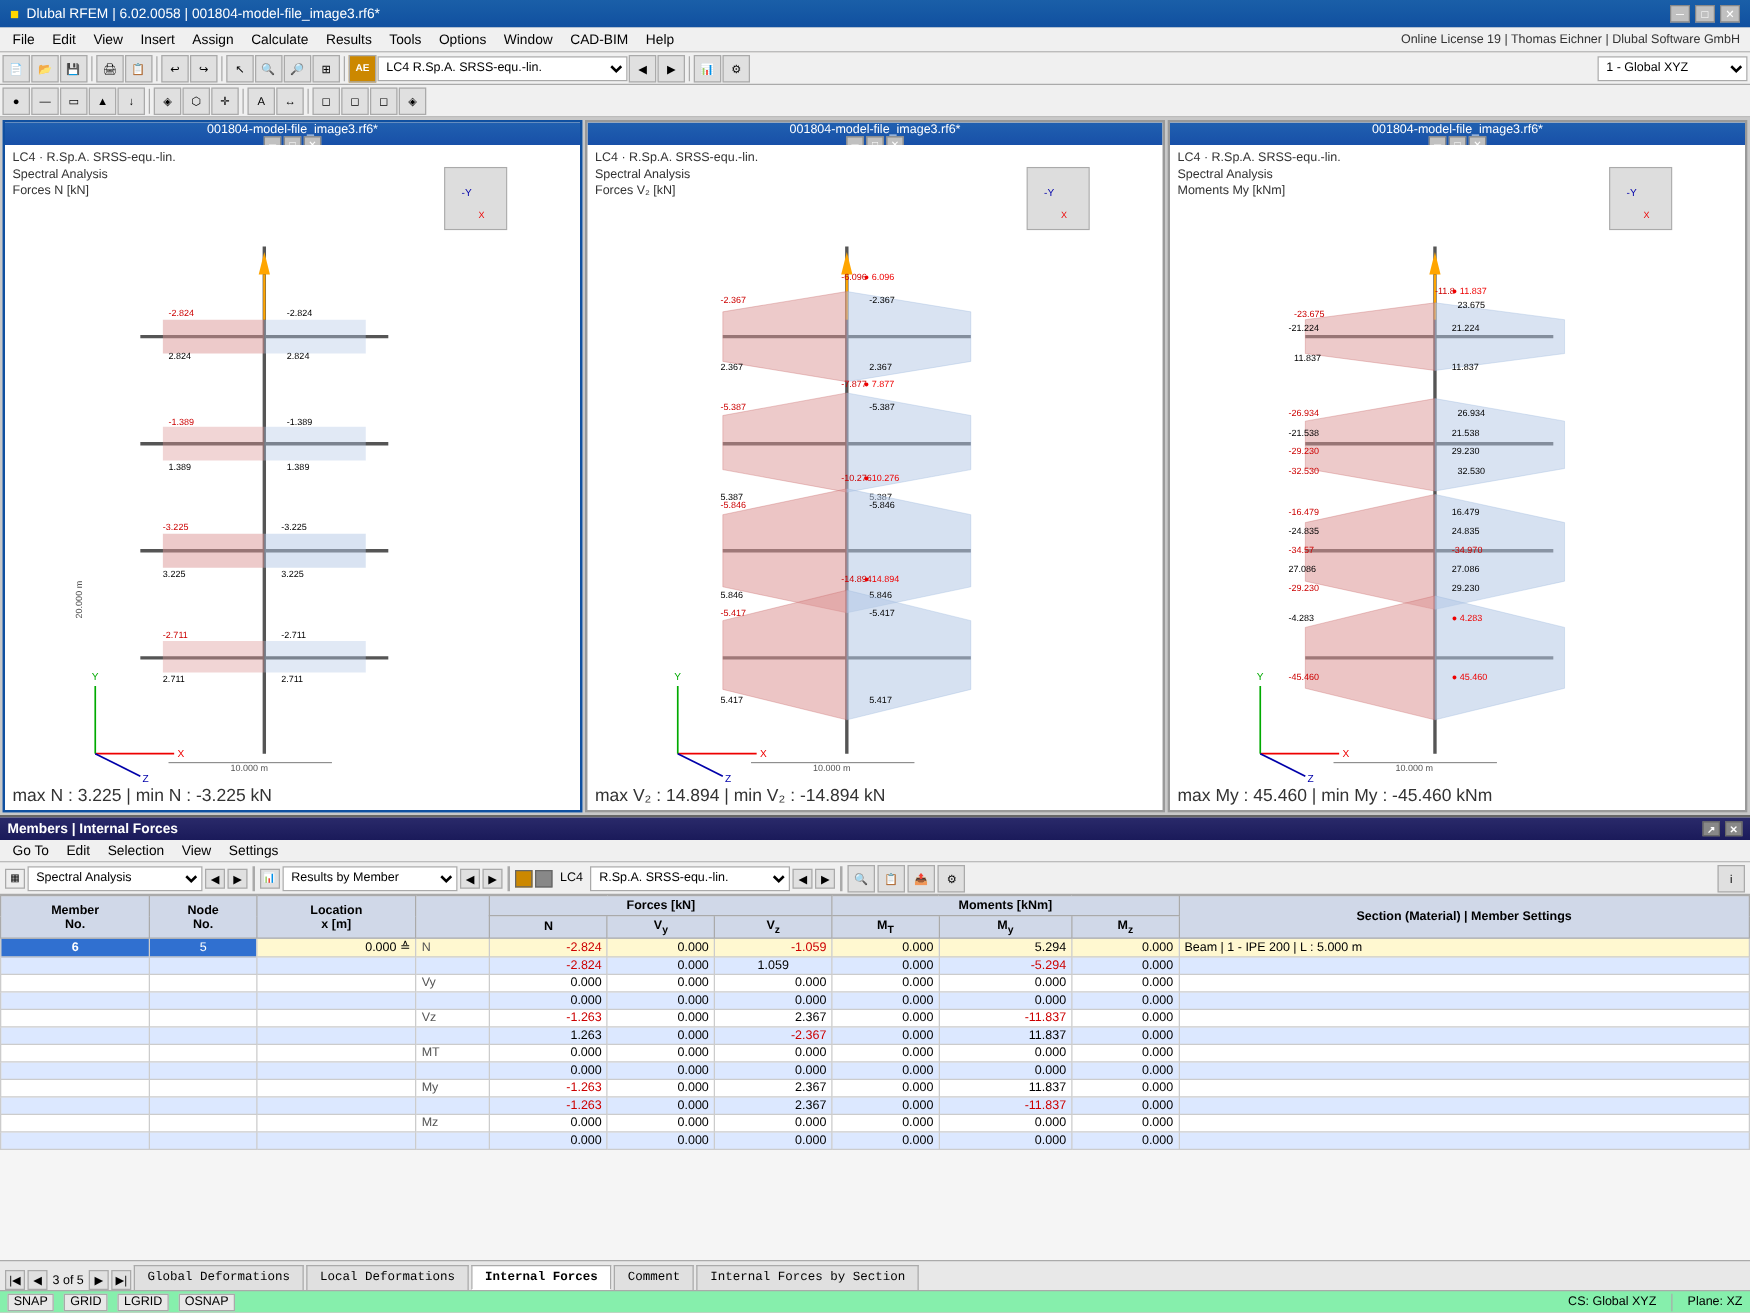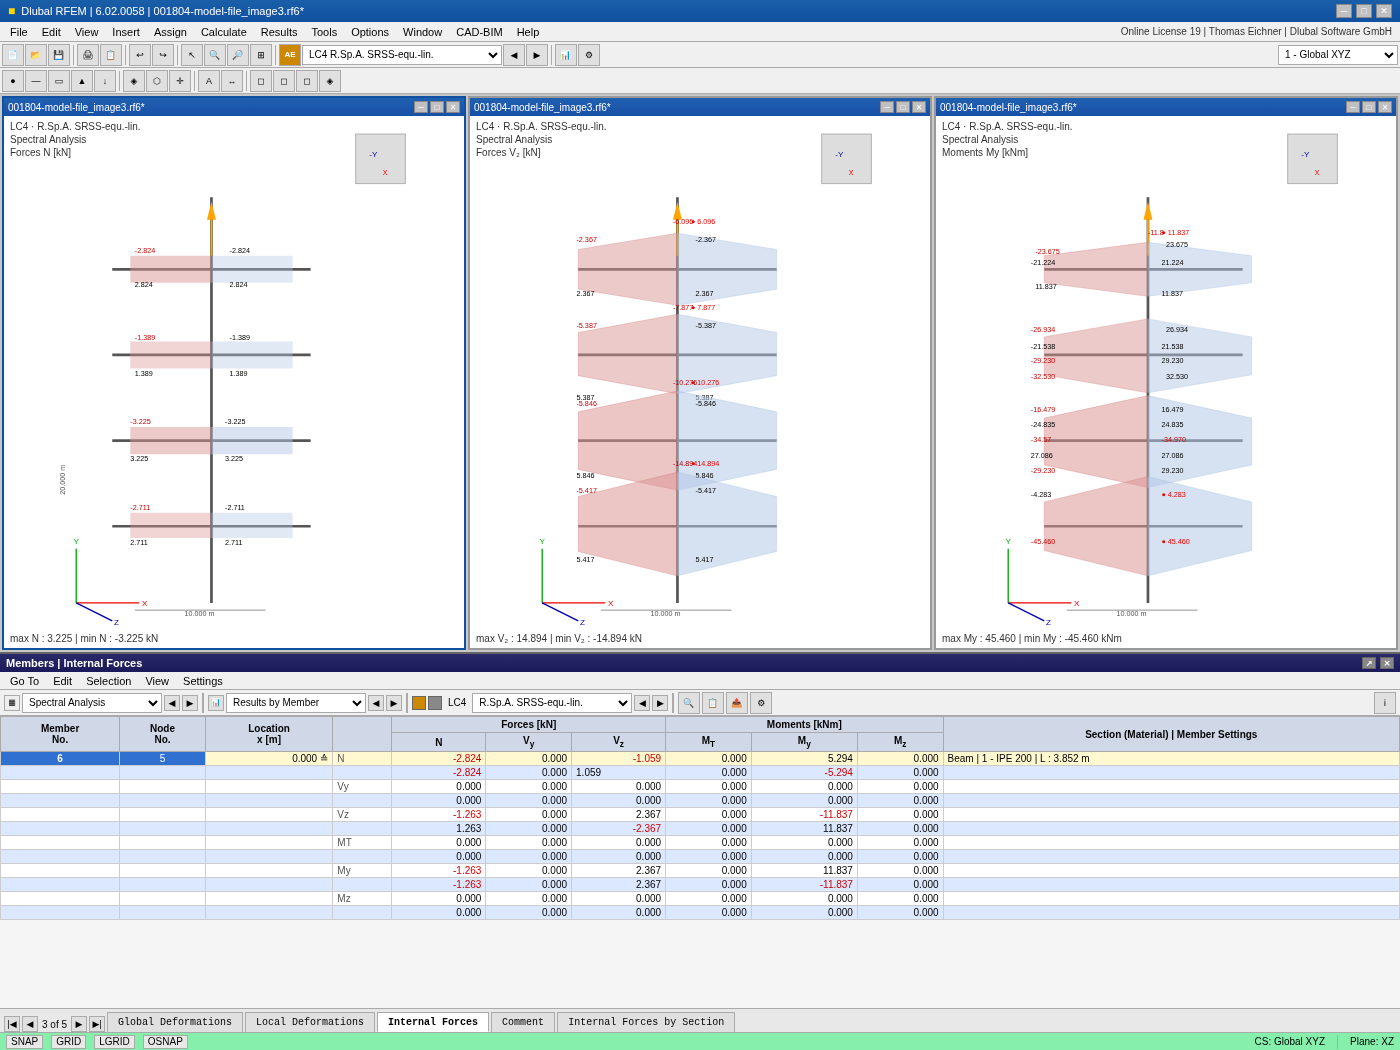--- a/index.html
+++ b/index.html
@@ -66,20 +66,21 @@
 
     .view-title-bar {
       background: linear-gradient(to bottom, #2060b0, #1850a8);
       color: white;
       height: 18px;
       display: flex;
       align-items: center;
       justify-content: space-between;
       padding: 0 4px;
       font-size: 10px;
+      flex-direction: column;
     }
     .view-title-btns { display: flex; gap: 2px; }
     .view-title-btn { width: 14px; height: 12px; background: #c0c0c0; border: 1px solid #888; font-size: 8px; display: flex; align-items: center; justify-content: center; }
 
     .view-content {
       width: 100%;
       height: calc(100% - 18px);
       background: white;
       position: relative;
       overflow: hidden;
@@ -91,21 +92,21 @@
       left: 6px;
       font-size: 10px;
       color: #333;
       line-height: 1.3;
     }
 
     .view-max-label {
       position: absolute;
       bottom: 4px;
       left: 6px;
-      font-size: 10px;
+      font-size: 14px;
       color: #333;
     }
 
     
     .struct-svg {
       position: absolute;
       top: 0; left: 0;
       width: 100%;
       height: 100%;
     }
@@ -647,30 +648,30 @@
     <td style="text-align:center;font-weight:bold;background:#3070d0;color:white">6</td>
     <td style="text-align:center;background:#3070d0;color:white">5</td>
     <td style="text-align:right;">0.000 ≙</td>
     <td style="text-align:left;color:#555;">N</td>
     <td style="text-align:right;color:#cc0000;">-2.824</td>
     <td style="text-align:right;">0.000</td>
     <td style="text-align:right;color:#cc0000;">-1.059</td>
     <td style="text-align:right;">0.000</td>
     <td style="text-align:right;">5.294</td>
     <td style="text-align:right;">0.000</td>
-    <td style="text-align:left;">Beam | 1 - IPE 200 | L : 3.852 m</td>
+    <td style="text-align:left;">Beam | 1 - IPE 200 | L : 5.000 m</td>
   </tr>
             <tr style="background: rgb(220, 232, 255);">
     <td style="text-align:center;font-weight:normal;background:transparent;color:inherit"></td>
     <td style="text-align:center;background:transparent;color:inherit"></td>
     <td style="text-align:right;"></td>
     <td style="text-align:left;color:#555;"></td>
     <td style="text-align:right;color:#cc0000;">-2.824</td>
     <td style="text-align:right;">0.000</td>
-    <td style="text-align:left;">1.059</td>
+    <td style="text-align:center;">1.059</td>
     <td style="text-align:right;">0.000</td>
     <td style="color:#cc0000;">-5.294</td>
     <td style="text-align:right;">0.000</td>
     <td style="text-align:left;"></td>
   </tr>
             <tr style="background: white;">
     <td style="text-align:center;font-weight:normal;background:transparent;color:inherit"></td>
     <td style="text-align:center;background:transparent;color:inherit"></td>
     <td style="text-align:right;"></td>
     <td style="text-align:left;color:#555;">Vy</td>

